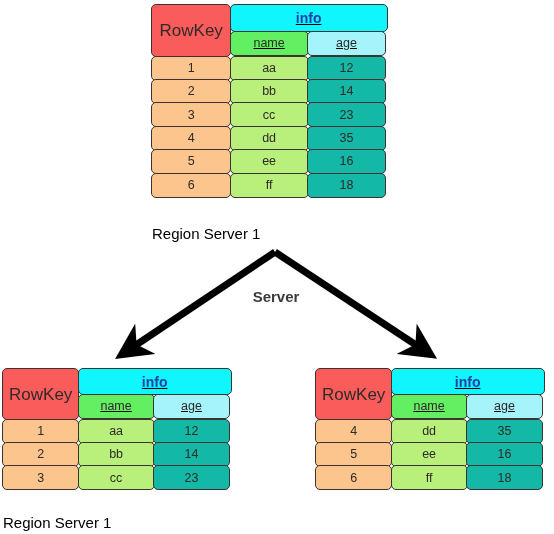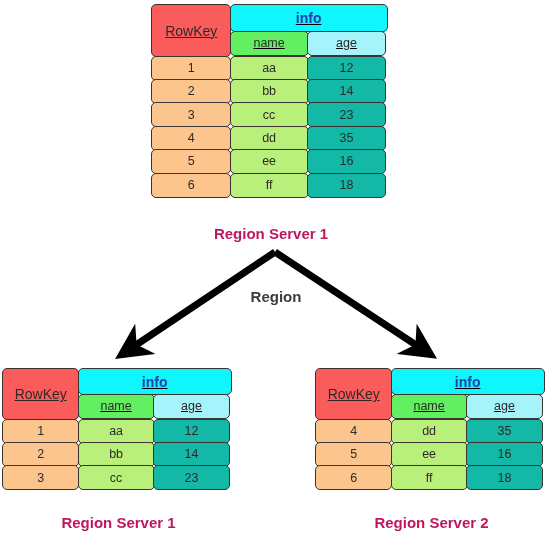--- a/index.html
+++ b/index.html
@@ -44,22 +44,21 @@
     position: relative;
   }
 
   
   .header-block {
     display: flex;
     width: 100%;
   }
   .rowkey-head {
     background: #fa5c5c;
-    font-size: 14px;
-    text-decoration: underline;
+    font-size: 17px;
   }
   .info-col {
     display: flex;
     flex-direction: column;
     text-decoration: underline;
   }
   .info-head {
     background: #0ff6ff;
     color: #2540a8;
     font-weight: bold;
@@ -83,24 +82,24 @@
     background: #b9f07c;
     text-align: right;
   }
   .c-age {
     background: #14b8a6;
   }
 
   
   .caption {
     position: absolute;
-    font-weight: bold;
+    font-weight: normal;
     font-size: 15px;
-    color: #be185d;
-    text-align: center;
+    color: #000000;
+    text-align: left;
     white-space: nowrap;
   }
 
   
   .arrows {
     position: absolute;
     left: 0;
     top: 0;
     width: 554px;
     height: 534px;
@@ -172,21 +171,21 @@
   <svg class="arrows" viewBox="0 0 554 534">
     <defs>
       <marker id="arrowhead" markerWidth="5.2" markerHeight="5.2" refX="1.6" refY="2.6" orient="auto" markerUnits="strokeWidth">
         <path d="M0,0 L5.2,2.6 L0,5.2 L1.5,2.6 Z" fill="#000000"></path>
       </marker>
     </defs>
     <path d="M275,252 L136,345" stroke="#000000" stroke-width="7" fill="none" marker-end="url(#arrowhead)"></path>
     <path d="M275,252 L416,345" stroke="#000000" stroke-width="7" fill="none" marker-end="url(#arrowhead)"></path>
   </svg>
 
-  <div class="split-label">Region</div>
+  <div class="split-label">Server</div>
 
   <div class="hbase-table" id="split-table-left" style="left:3px; top:369px; width:231px;">
 
     <div class="header-block">
       <div class="cell rowkey-head" style="width:77px; height:52px;">RowKey</div>
       <div class="info-col" style="width:154px;">
         <div class="cell info-head" style="width:154px; height:27px;">info</div>
         <div class="sub-head-row">
           <div class="cell name-head" style="width:77px; height:25px;">name</div>
           <div class="cell age-head" style="width:77px; height:25px;">age</div>
@@ -236,15 +235,14 @@
       <div class="cell c-name" style="width:77px; height:25px;">ee</div>
       <div class="cell c-age" style="width:77px; height:25px;">16</div>
     </div>
     <div class="trow">
       <div class="cell c-rowkey" style="width:77px; height:25px;">6</div>
       <div class="cell c-name" style="width:77px; height:25px;">ff</div>
       <div class="cell c-age" style="width:77px; height:25px;">18</div>
     </div>
   </div>
 
-  <div class="caption" style="left:316px; top:514px; width:231px;">Region Server 2</div>
 
 </div>
 
 </body></html>

